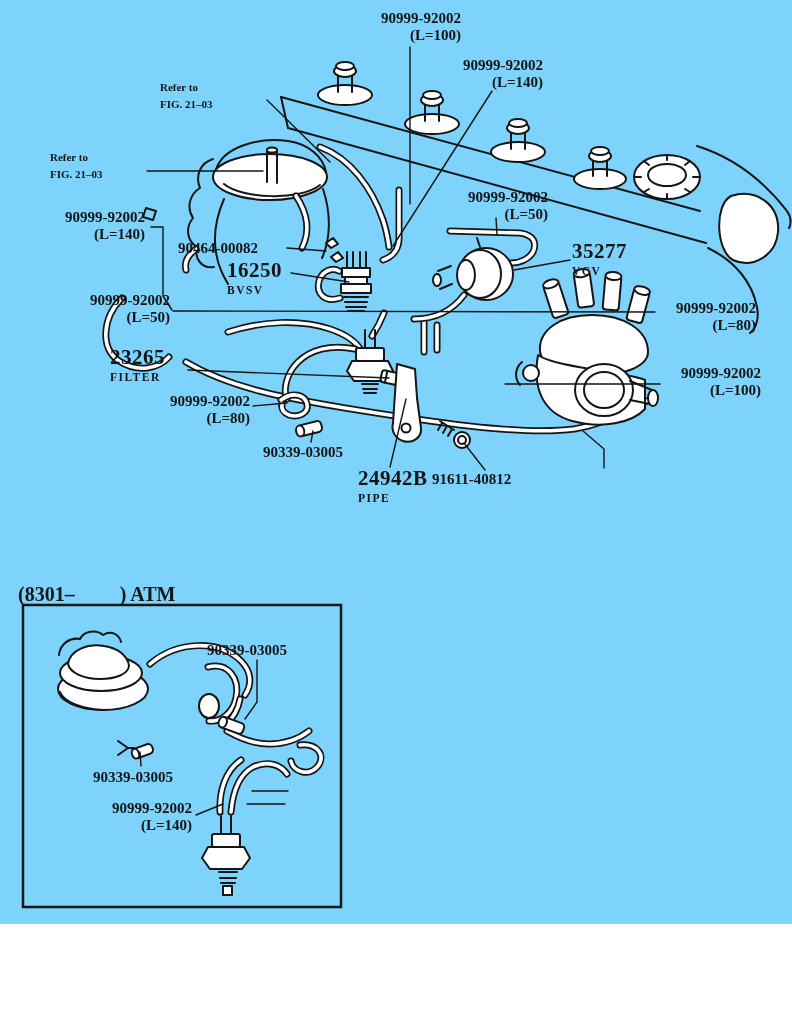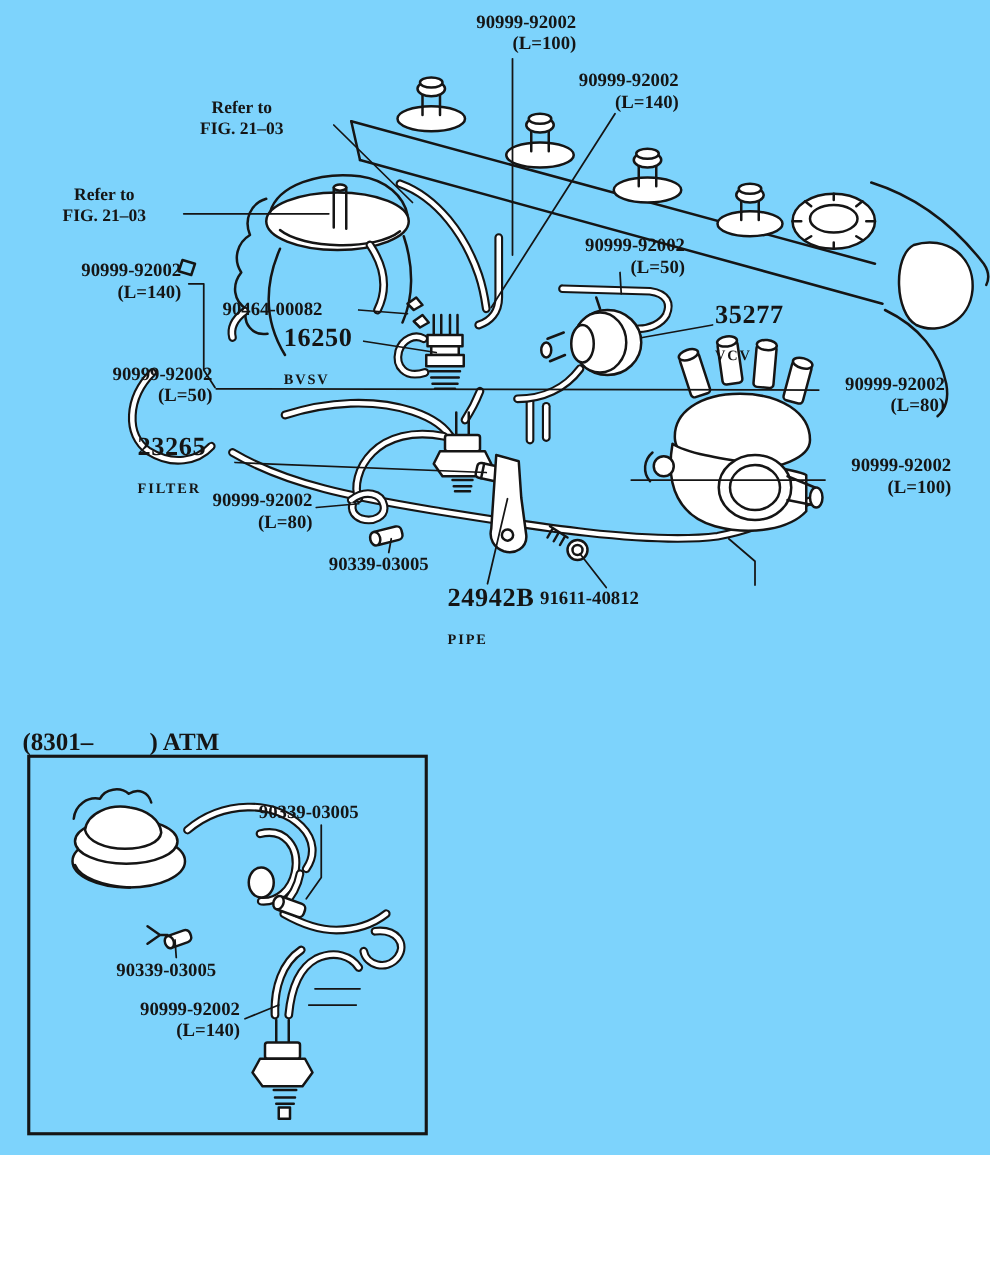--- a/index.html
+++ b/index.html
@@ -3,22 +3,22 @@
 <meta charset="utf-8">
 <style>
   html,body{margin:0;padding:0;background:#fff;}
   .stage{position:relative;width:792px;height:924px;background:#7dd3fc;overflow:hidden;
          font-family:Liberation Serif, serif;color:#151515;}
   .stage svg{position:absolute;left:0;top:0;}
   .lbl{position:absolute;font-weight:bold;line-height:1.13;white-space:nowrap;color:#151515;}
   .num{font-size:15px;text-align:right;line-height:17px;}
   .single{font-size:15px;text-align:center;}
   .callout .code{font-size:21px;letter-spacing:.5px;line-height:19px;}
-  .callout .sub{font-size:11.5px;letter-spacing:1.5px;line-height:12px;margin-top:18px;}
-  .refer{font-size:14px;line-height:16.5px;text-align:center;}
+  .callout .sub{font-size:11.5px;letter-spacing:1.5px;line-height:12px;margin-top:4px;}
+  .refer{font-size:11px;line-height:16.5px;}
   .inset-title{font-size:20px;white-space:pre;}
   .ma{font-size:10px;}
   
   .ln{fill:none;stroke:#151515;stroke-width:2;stroke-linecap:round;stroke-linejoin:round;}
   .lnf{fill:#ffffff;stroke:#151515;stroke-width:2;stroke-linecap:round;stroke-linejoin:round;}
   .thin{fill:none;stroke:#151515;stroke-width:1.4;stroke-linecap:round;stroke-linejoin:round;}
   .to{fill:none;stroke:#151515;stroke-width:7;stroke-linecap:round;}
   .ti{fill:none;stroke:#ffffff;stroke-width:3.6;stroke-linecap:round;}
   .box{fill:none;stroke:#151515;stroke-width:2.5;}
 </style>

